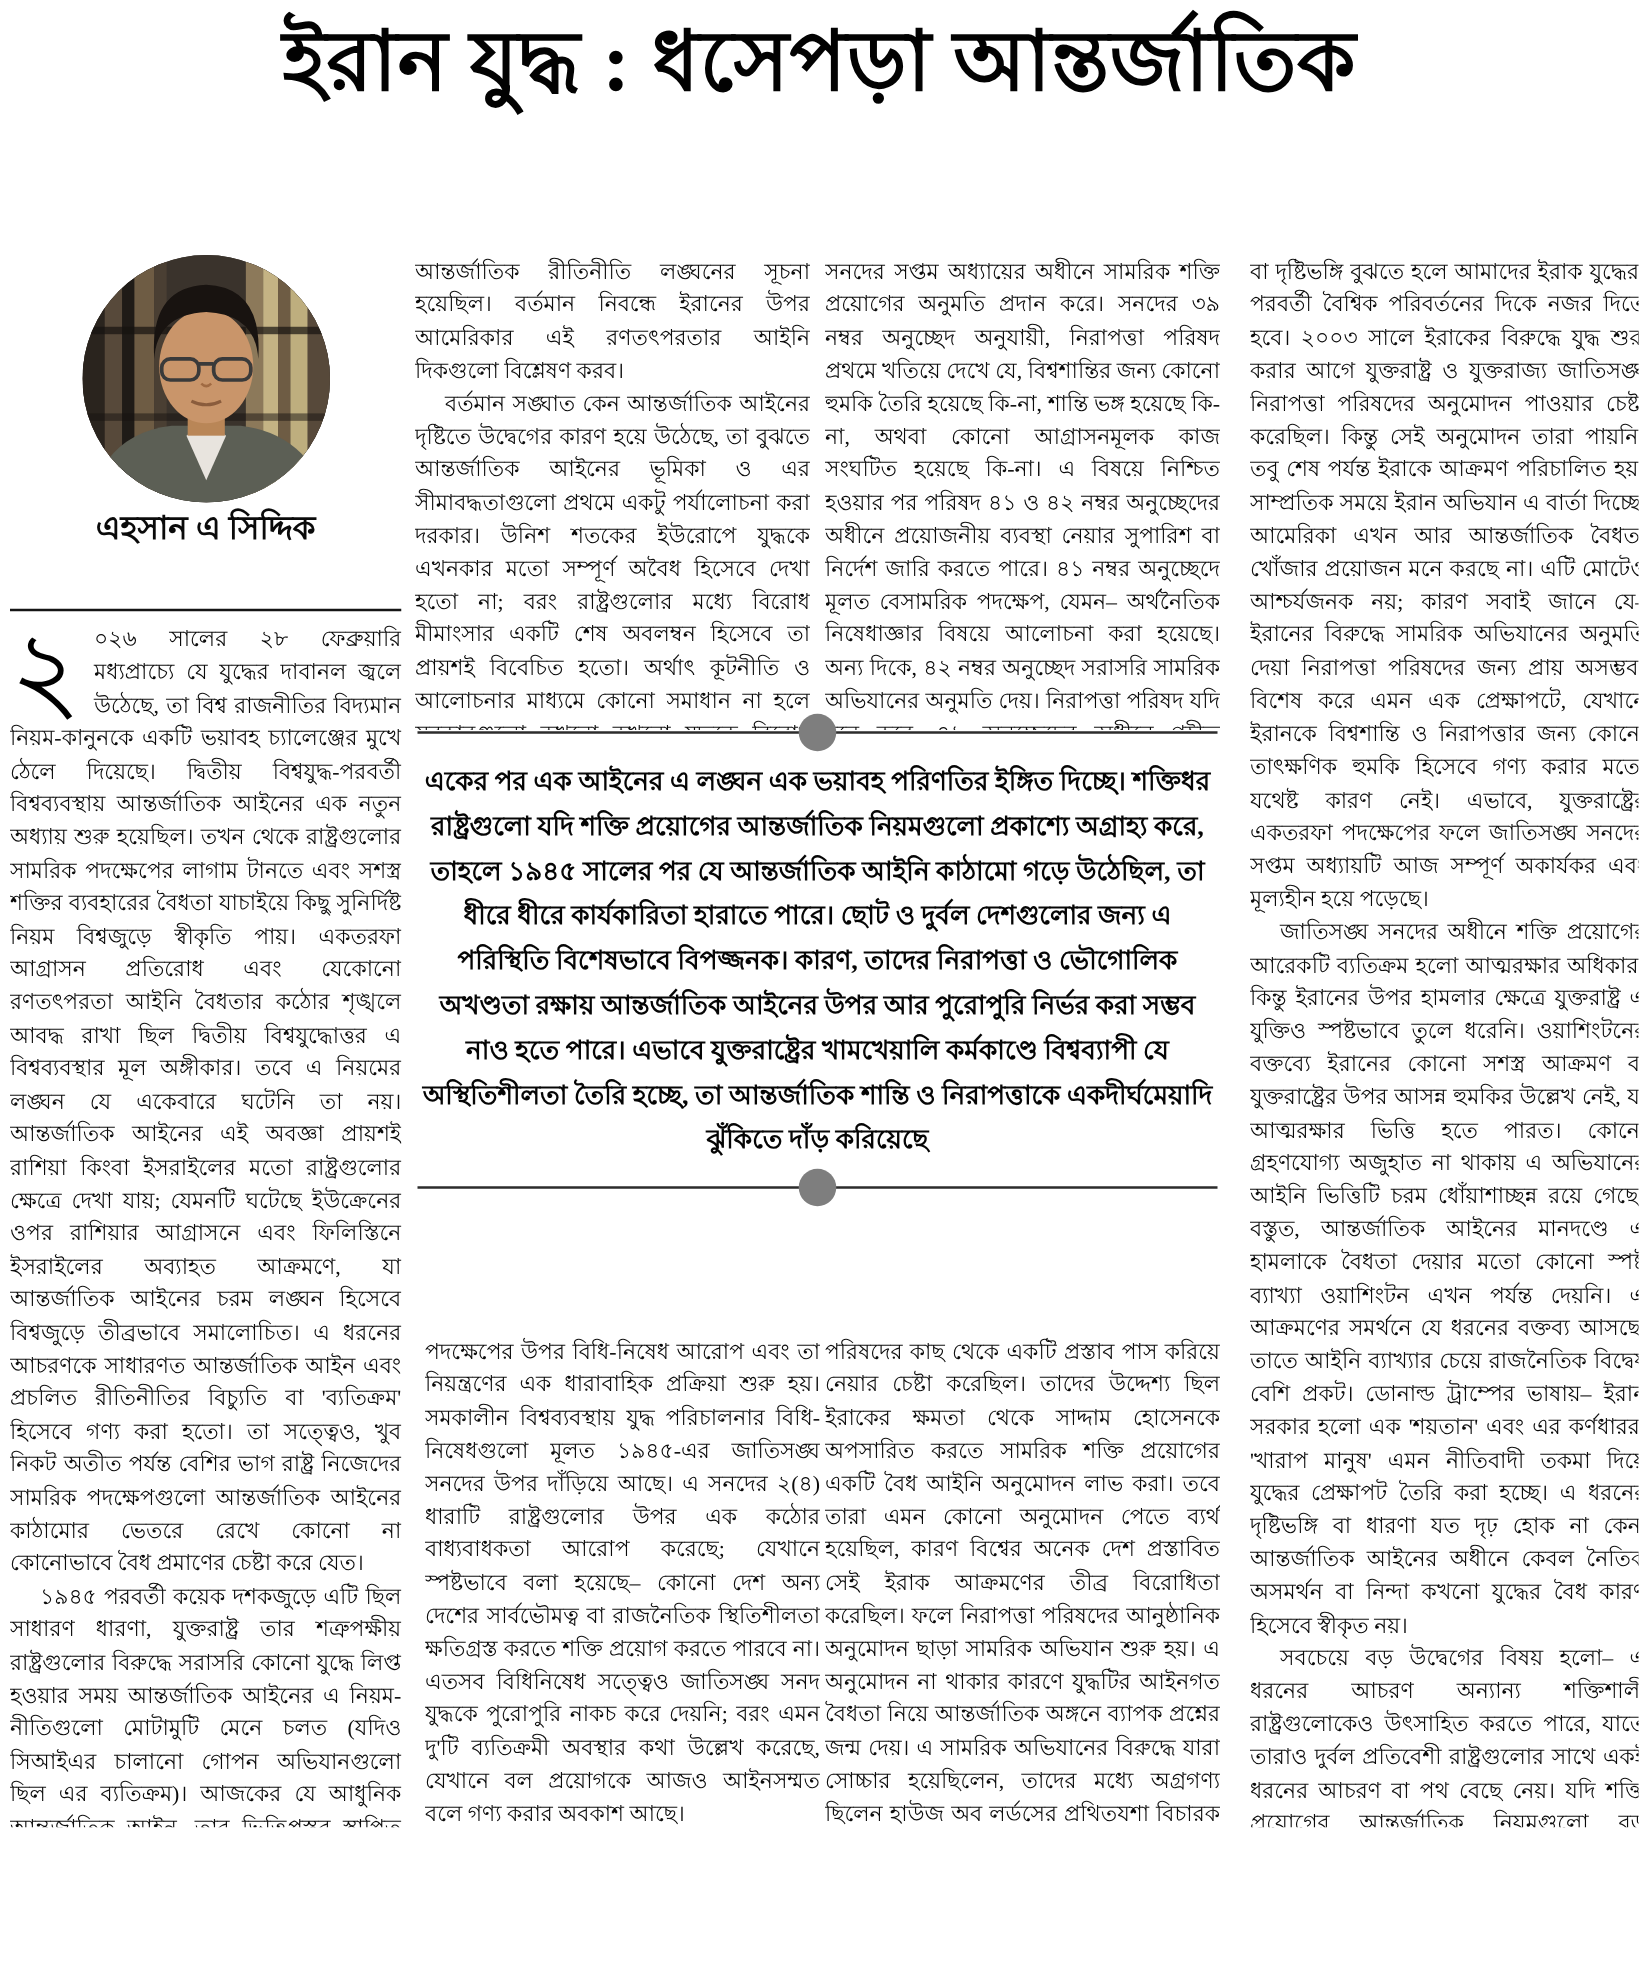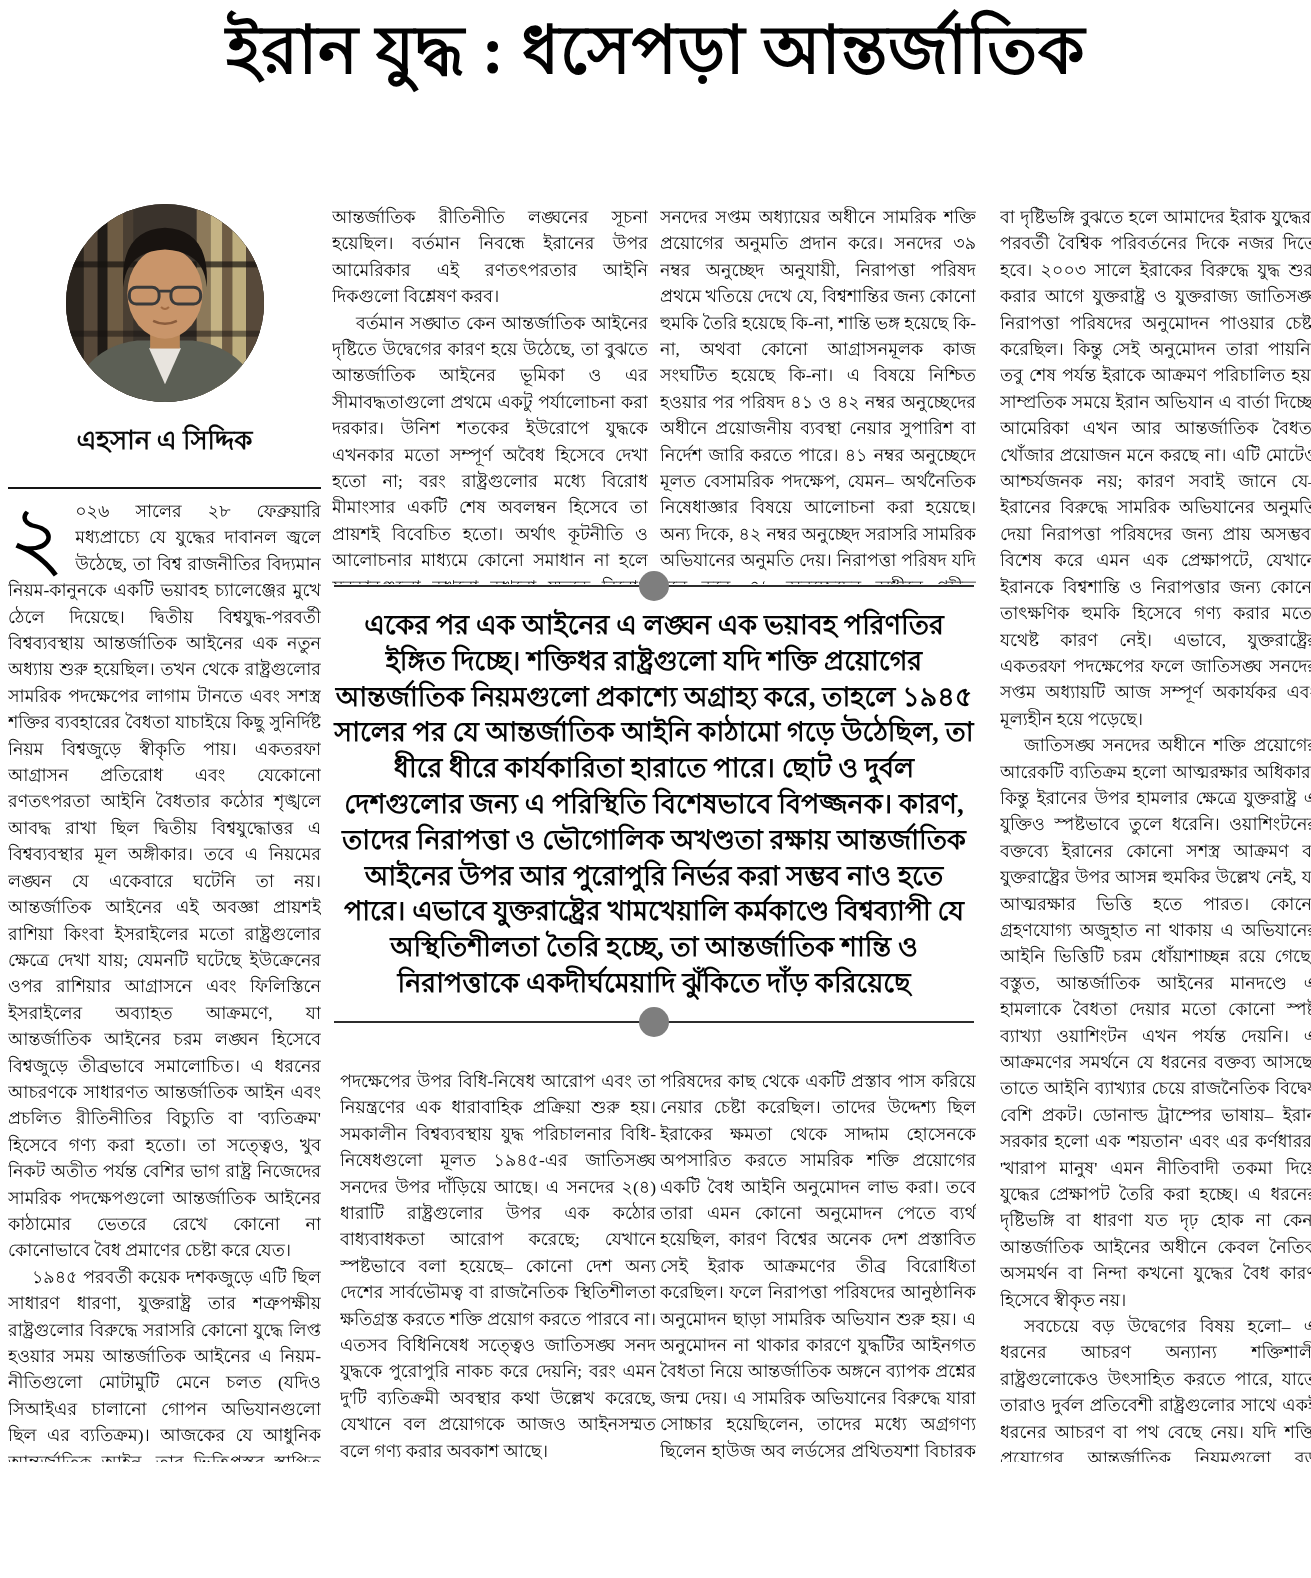--- a/index.html
+++ b/index.html
@@ -9,21 +9,21 @@
     font-family:"Liberation Serif","DejaVu Serif",serif;
   }
   .headline {
     position:absolute; top:4px; left:0; width:100%; text-align:center;
     font-weight:700; font-size:67px; line-height:93px; color:#020202;
     letter-spacing:0.5px; margin:0;
   }
   .author-block { position:absolute; left:8px; top:200px; width:313px; text-align:center; }
   .photo-wrap { width:198px; height:198px; margin:4px auto 0; border-radius:50%; overflow:hidden; background:#3a332c; }
   .photo-wrap svg { display:block; }
-  .author-name { margin-top:18px; font-size:26px; font-weight:700; color:#0a0a0a; }
+  .author-name { font-size:26px; font-weight:700; color:#0a0a0a; }
   .rule { position:absolute; background:#151515; height:2px; }
   #rule-author { left:8px; top:487px; width:313px; }
 
   .col {
     position:absolute; overflow:hidden; font-size:17.5px; line-height:26.4px;
     text-align:justify; color:#0b0b0b;
   }
   .col p { margin:0; text-indent:24px; }
   .col p.cont { text-indent:0; }
   #col1  { left:8px;   top:498px;  width:313px; height:1076px; }
@@ -37,21 +37,21 @@
     float:left; font-size:88px; line-height:74px; padding:4px 10px 0 0;
     font-weight:400; color:#000;
   }
   .quote-block { position:absolute; left:332px; top:585px; width:644px; }
   .q-divider { position:relative; height:2px; background:#2c2c2c; margin:0 2px; }
   .q-circle {
     position:absolute; left:50%; top:50%; width:30px; height:30px;
     background:#7e7e7e; border-radius:50%; transform:translate(-50%,-50%);
   }
   .quote-text {
-    margin:21px 2px 19px; text-align:center; font-size:27px; line-height:35.8px;
+    margin:21px 2px 19px; text-align:center; font-size:21px; line-height:35.8px;
     font-weight:700; color:#050505; text-indent:0;
   }
 </style>
 </head>
 <body>
 
 <div class="page">
 
   <h1 class="headline">
     <span>ইরান যুদ্ধ : ধসেপড়া আন্তর্জাতিক</span><br>

